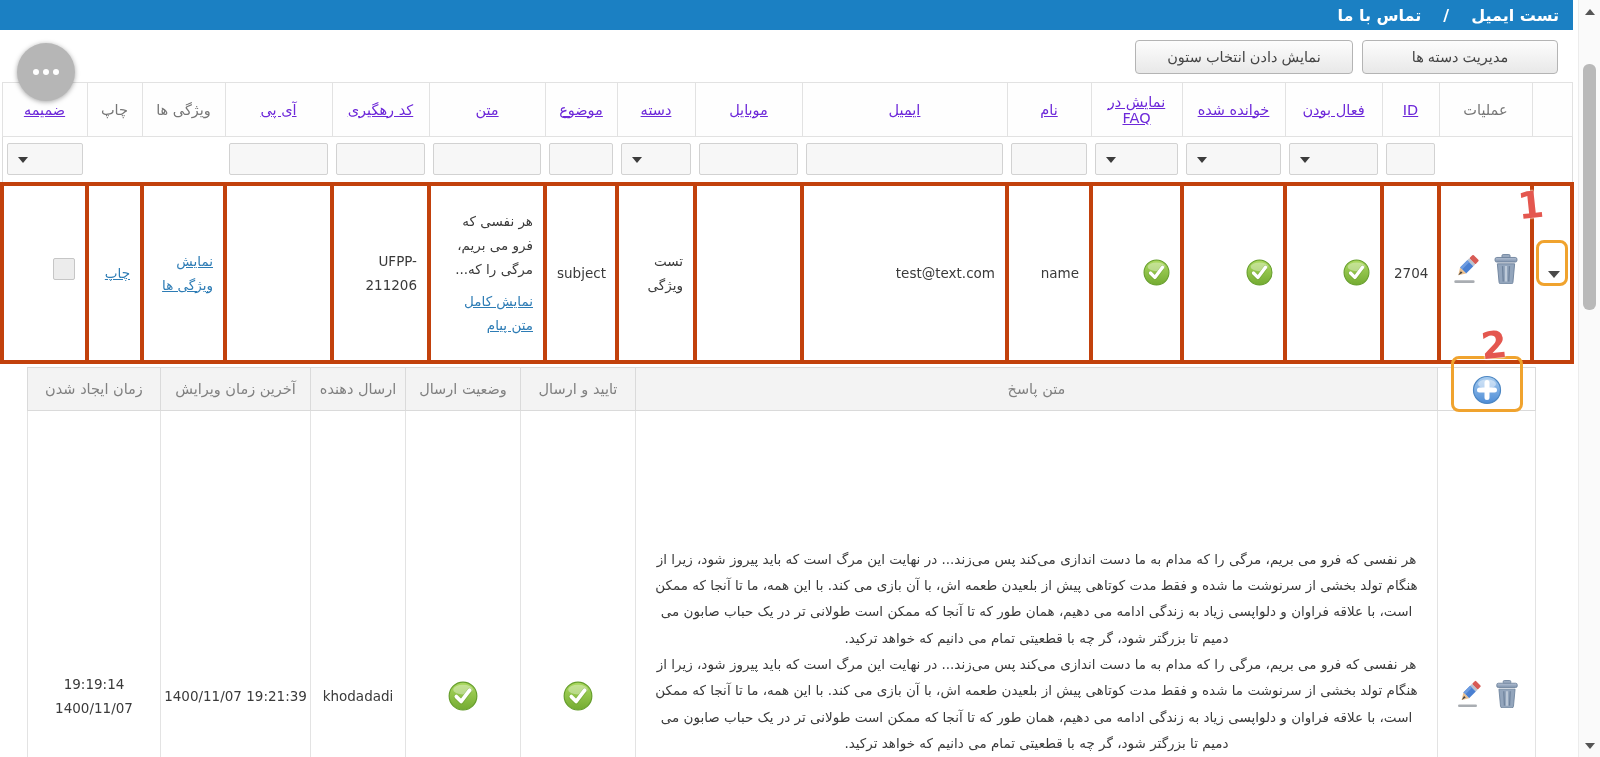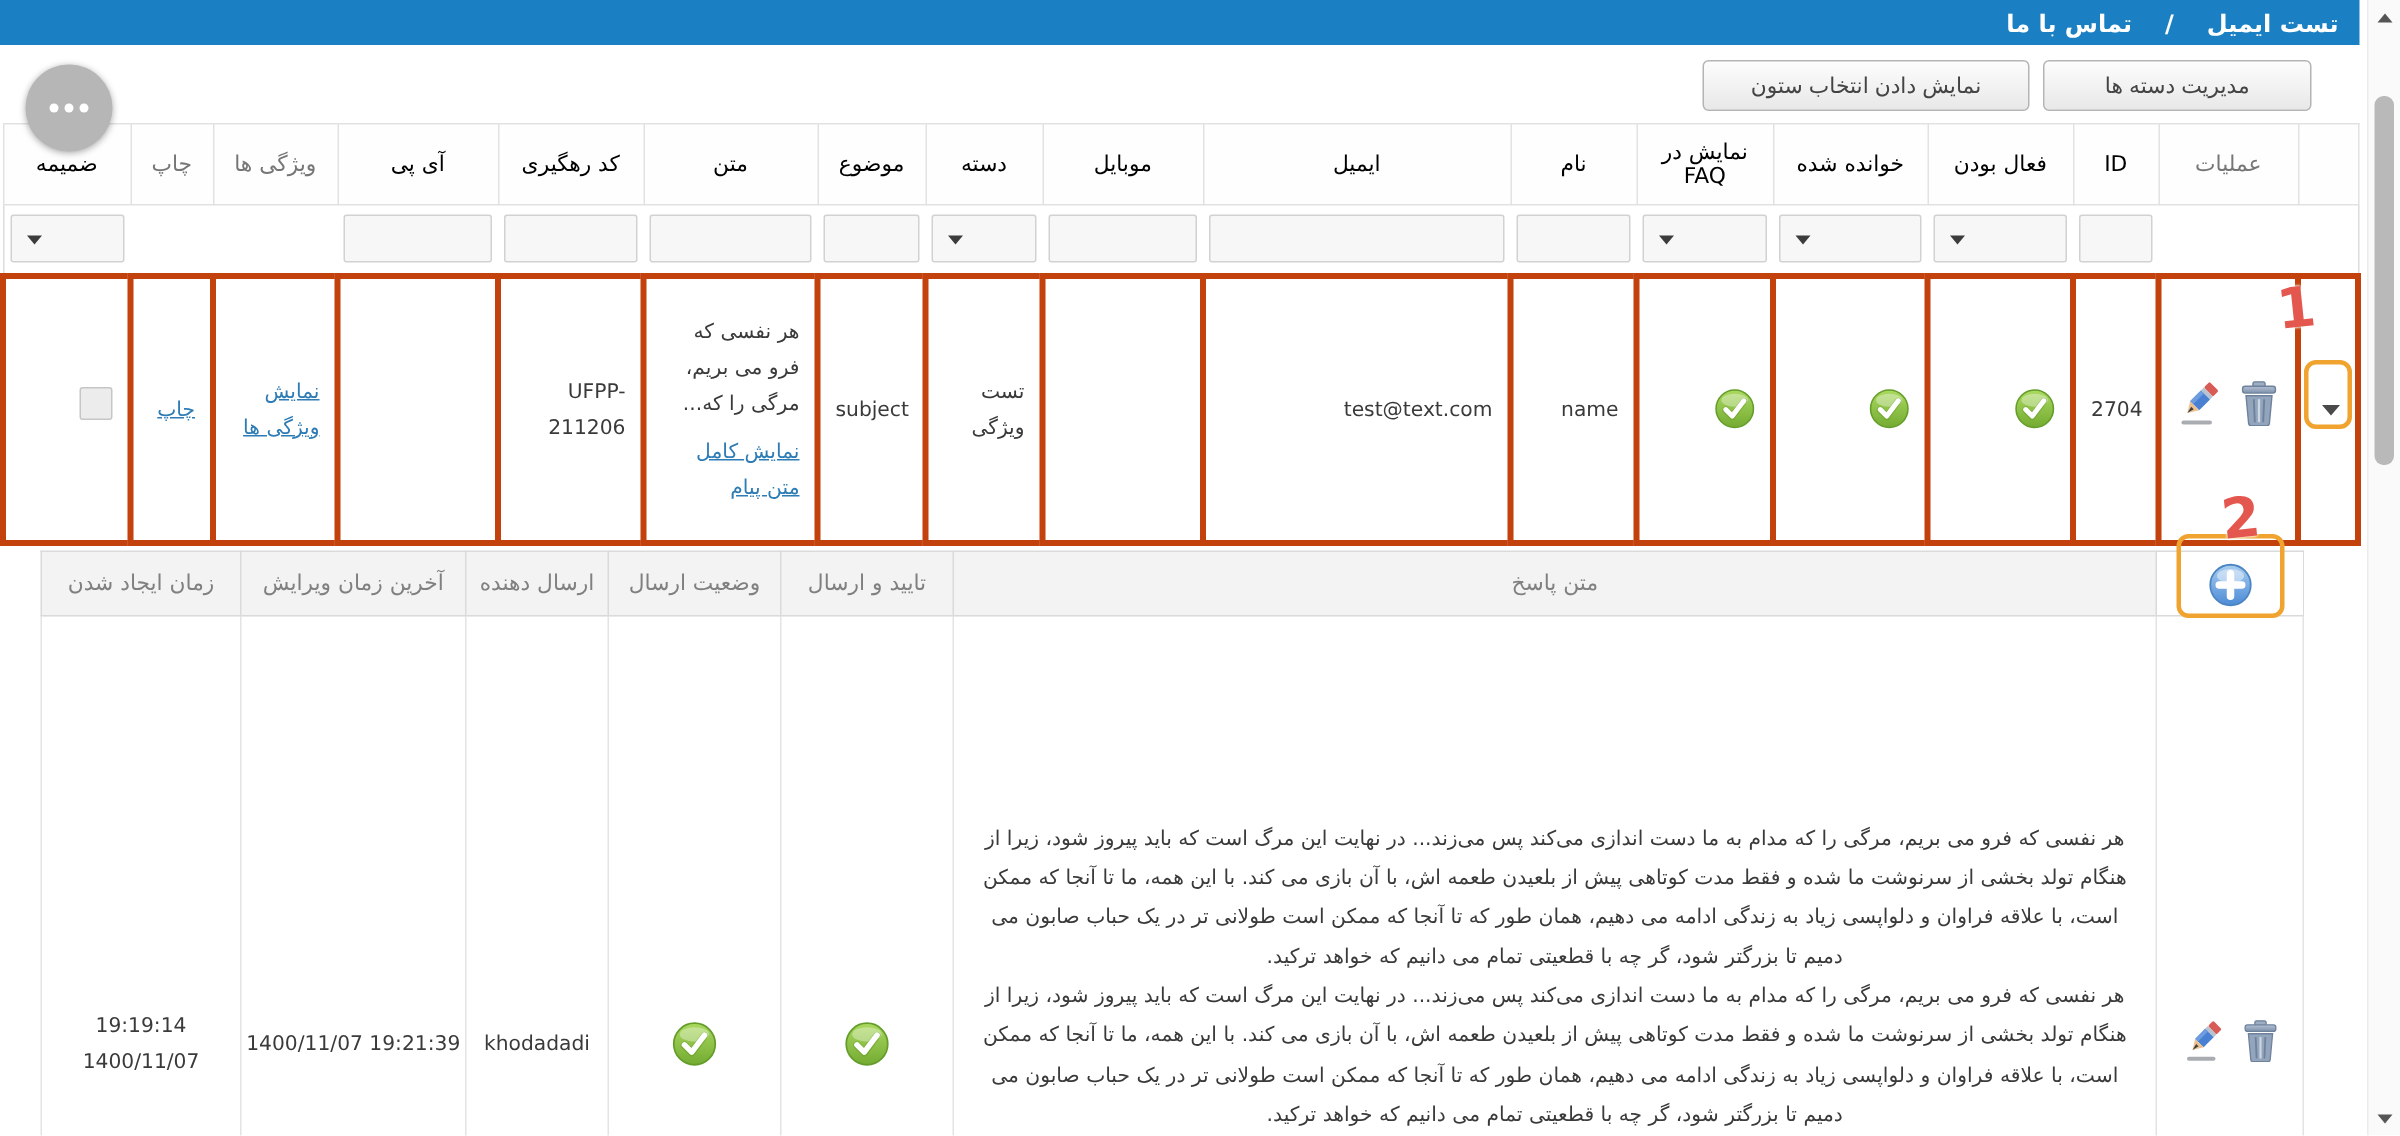--- a/index.html
+++ b/index.html
@@ -17,42 +17,42 @@
   .scrollbar { position:absolute; top:0; right:0; width:22px; height:757px;
                background:#fafafa; border-left:1px solid #ececec; }
   .sb-arrow { position:absolute; left:6px; width:0; height:0;
               border-left:5px solid transparent; border-right:5px solid transparent; }
   .sb-up   { top:9px;  border-bottom:6px solid #555; }
   .sb-down { bottom:8px; border-top:6px solid #555; }
   .sb-thumb { position:absolute; top:64px; left:4px; width:13px; height:246px;
               background:#b9b9b9; border-radius:6px; }
 
   
-  .toolbar { position:absolute; top:40px; right:59px; display:flex;
+  .toolbar { position:absolute; top:40px; right:42px; display:flex;
              flex-direction:row-reverse; gap:9px; direction:rtl;margin-left:27px; }
   .btn { height:34px; border:1px solid #b4b4b4; border-radius:4px;
          background:linear-gradient(#fdfdfd,#e8e8e8); color:#444;
          font-size:14.5px; display:flex; align-items:center; justify-content:center;
          cursor:pointer; }
-  .btn.w1{width:218px}.btn.w2{width:179px}.btn.w3{width:203px}.btn.w4{width:191px}
+  .btn.w1{width:218px}.btn.w2{width:196px}.btn.w3{width:203px}.btn.w4{width:191px}
 
   
   .dots-fab { position:absolute; top:43px; left:17px; width:58px; height:58px;
               border-radius:50%; background:#b6b6b6; box-shadow:0 1px 5px rgba(0,0,0,.35);
               display:flex; align-items:center; justify-content:center; gap:4px; z-index:5; }
   .dots-fab i { width:6px; height:6px; border-radius:50%; background:#fff; }
 
   
   table { border-collapse:collapse; table-layout:fixed; }
   .main-table { position:absolute; top:82px; left:0; width:1570px;
                 border:1px solid #dcdcdc; background:#fff; }
   .main-table th { height:54px; border:1px solid #e2e2e2; font-weight:normal;
                    color:#767676; font-size:14.5px; text-align:center;
                    vertical-align:middle; padding:2px 4px; background:#fefefe; }
-  .sort-link { color:#000000; cursor:pointer; }
+  .sort-link { color:#6d28d9; text-decoration:underline; cursor:pointer; }
   .filter-row td { height:47px; border:0; border-bottom:1px solid #cfcfcf;
                    vertical-align:middle; padding:0 4px; }
   .filter-box { display:block; width:100%; height:32px; background:#f7f7f7;
                 border:1px solid #d2d2d2; border-radius:2px; }
   input.filter-box { outline:none; padding:0 8px; font-size:13px; color:#333; }
   .filter-select { position:relative; cursor:pointer; }
   .caret { position:absolute; left:10px; top:13px; width:0; height:0;
            border-left:5px solid transparent; border-right:5px solid transparent;
            border-top:6px solid #3c3c3c; }
   .data-row td { height:178px; border:4px solid #c2410c; text-align:right;

